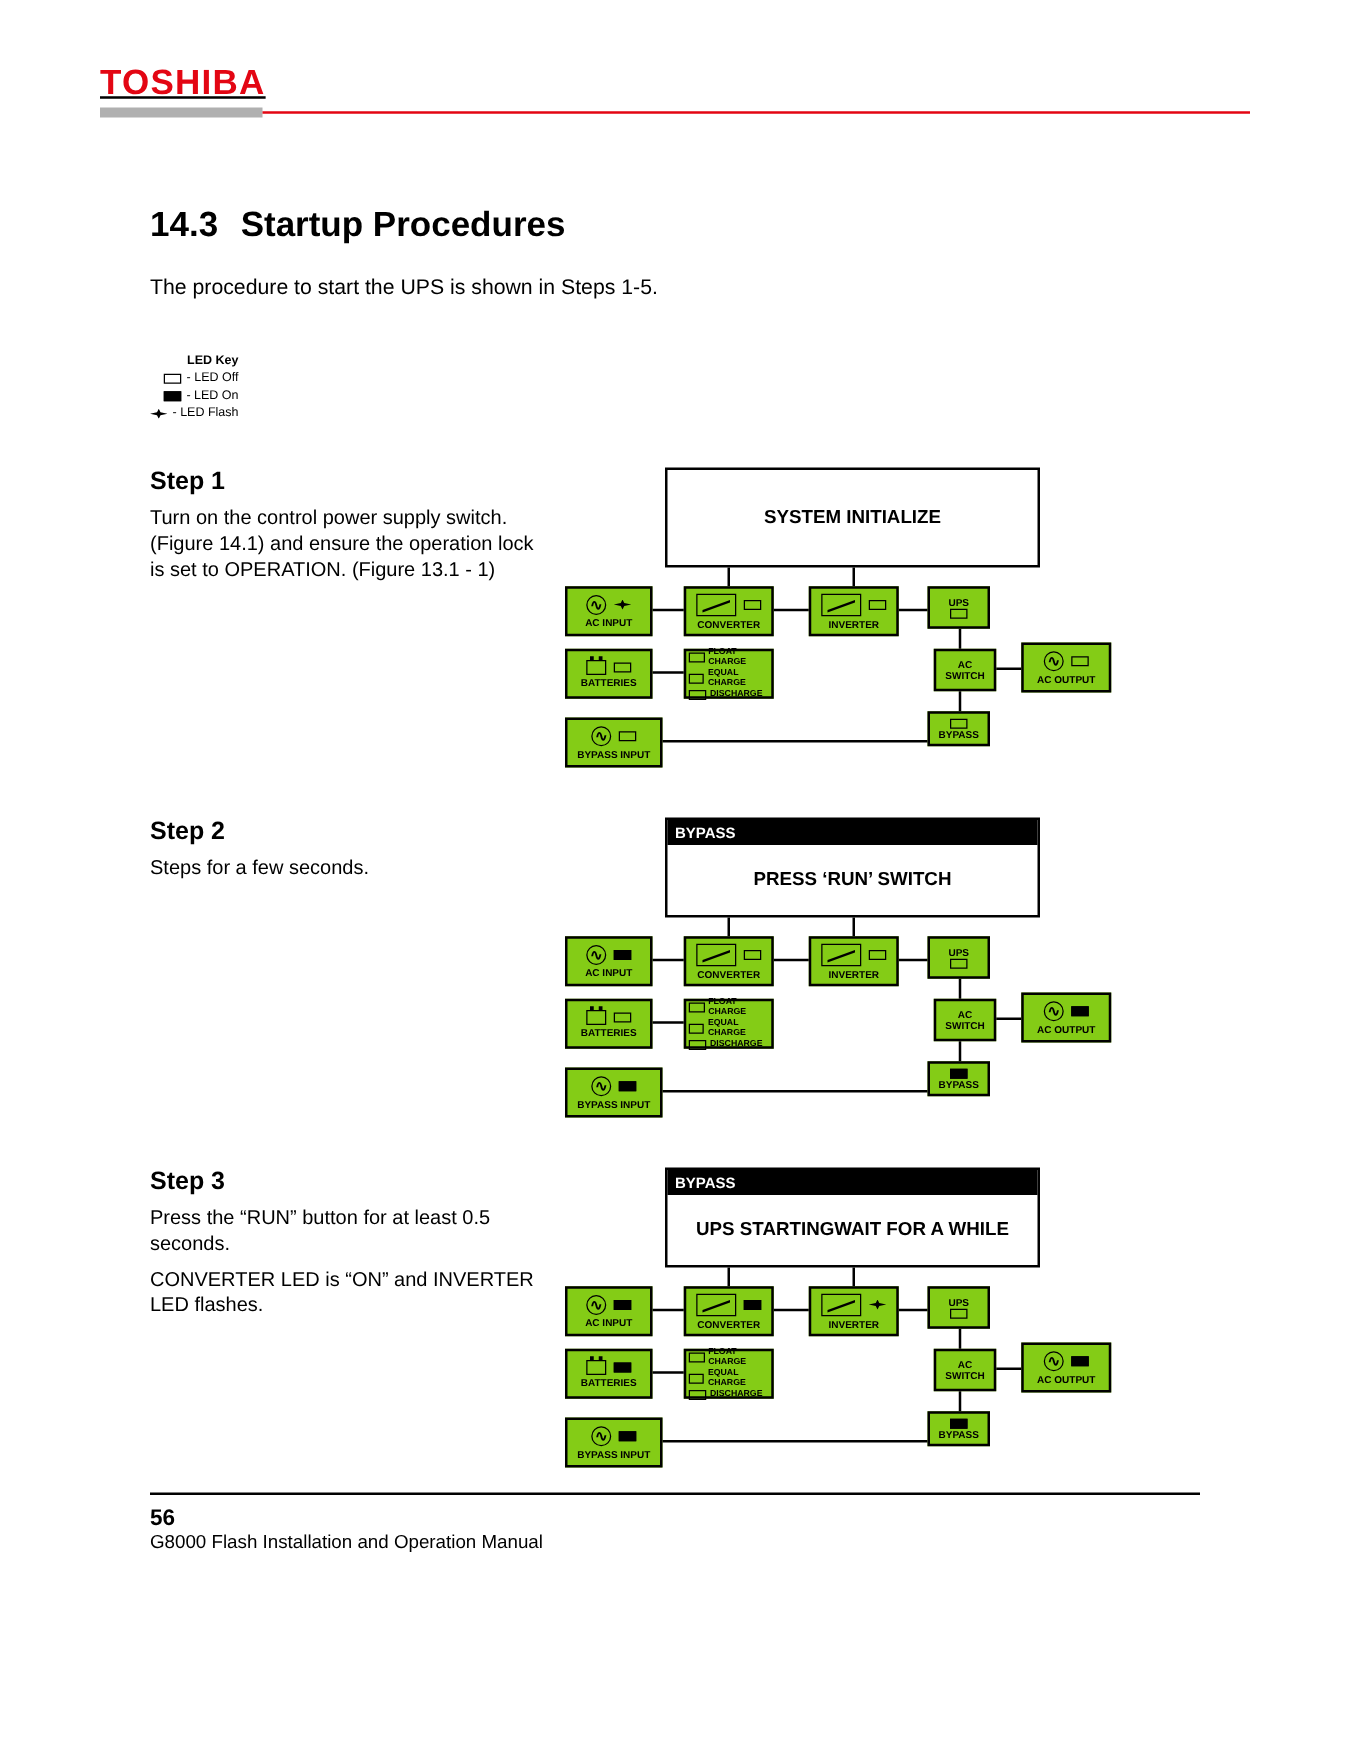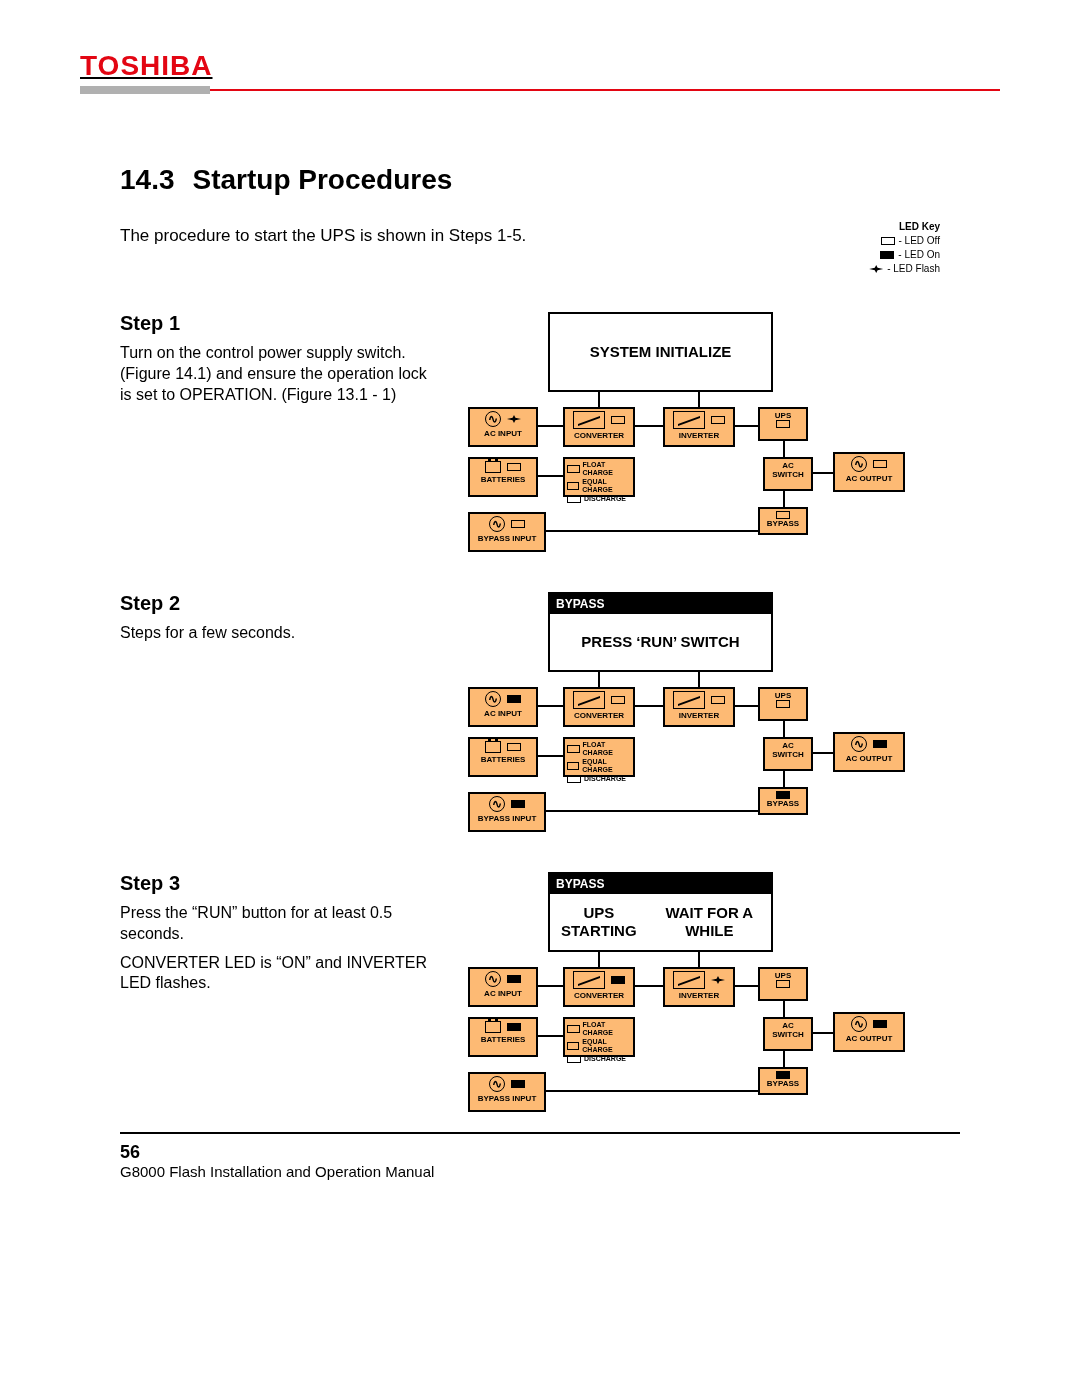--- a/index.html
+++ b/index.html
@@ -32,21 +32,21 @@
   .rulebar .red {
     position: absolute; left: 130px; right: 0; top: 3px; height: 2px; background: #e30613;
   }
   .content { margin-top: 70px; padding: 0 40px; }
   h2.section-title { font-size: 28px; margin: 0 0 24px 0; font-weight: bold; }
   .sect-num { margin-right: 18px; }
   p.intro { font-size: 17px; margin: 0 0 30px 0; }
   .step-row {
     display: flex;
     align-items: flex-start;
-    gap: 28px;
+    gap: 12px;
     margin-top: 30px;
   }
   .step-text { flex: 0 0 320px; }
   .step-text h3 { font-size: 20px; margin: 0 0 8px 0; }
   .step-text p { font-size: 16px; margin: 0 0 8px 0; line-height: 1.3; }
   .diagram-col { flex: 1; }
   .led-key {
     font-size: 10px;
     text-align: right;
     line-height: 1.4;
@@ -60,36 +60,36 @@
   .led-flash::before { content:""; position:absolute; inset:0; background:#000; clip-path: polygon(50% 0,60% 35%,100% 50%,60% 65%,50% 100%,40% 65%,0 50%,40% 35%); }
 
   .diagram {
     position: relative;
     width: 440px;
     height: 250px;
     font-size: 8px;
     font-weight: bold;
   }
   .display-box {
-    position: absolute; left: 80px; top: 0; width: 225px; height: 80px;
+    position: absolute; left: 80px; top: 0; width: 300px; height: 80px;
     border: 2px solid #000; box-sizing: border-box;
     display: flex; flex-direction: column;
   }
   .display-box .bypass-bar {
     background: #000; color: #fff; font-size: 12px; font-weight: bold;
     padding: 3px 6px;
   }
   .display-box .screen {
     flex: 1; display: flex; justify-content: center; align-items: center;
     text-align: center; font-size: 15px; line-height: 1.2;
   }
   .box {
     position: absolute; border: 2px solid #000; box-sizing: border-box;
-    background: #fdba74;
-    display: flex; flex-direction: column; align-items: center;
+    background: #84cc16;
+    display: flex; flex-direction: column; justify-content: center; align-items: center;
     text-align: center;
     padding: 2px;
   }
   .box .icon-row { display:flex; gap:6px; align-items:center; justify-content:center; margin-bottom:2px; }
   .sine { width:14px; height:14px; border:1.5px solid #000; border-radius:50%; position:relative; }
   .sine::after { content:"∿"; position:absolute; inset:0; display:flex; align-items:center; justify-content:center; font-size:12px; }
   .batt-ico { width:14px; height:10px; border:1.5px solid #000; position:relative; }
   .batt-ico::before { content:""; position:absolute; top:-4px; left:2px; width:3px; height:3px; background:#000; }
   .batt-ico::after { content:""; position:absolute; top:-4px; right:2px; width:3px; height:3px; background:#000; }
   .chip { width:30px; height:16px; border:1.5px solid #000; position:relative; }
@@ -127,21 +127,21 @@
         <div class="red"></div>
     </div>
   </div>
 
   <div class="content">
 
     <h2 class="section-title">
       <span class="sect-num">14.3</span><span>Startup Procedures</span>
     </h2>
 
-    <div style="display:flex; gap:36px; align-items:center;">
+    <div style="display:flex; gap:12px; align-items:flex-start;flex-direction:column;">
       <p class="intro" style="flex:1;">The procedure to start the UPS is shown in Steps 1-5.</p>
       <div class="led-key">
         <div style="font-weight:bold;">LED Key</div>
         <div class="row">
             <span class="led-off"></span>
             <span>- LED Off</span>
           </div>
         <div class="row">
             <span class="led-on"></span>
             <span>- LED On</span>

